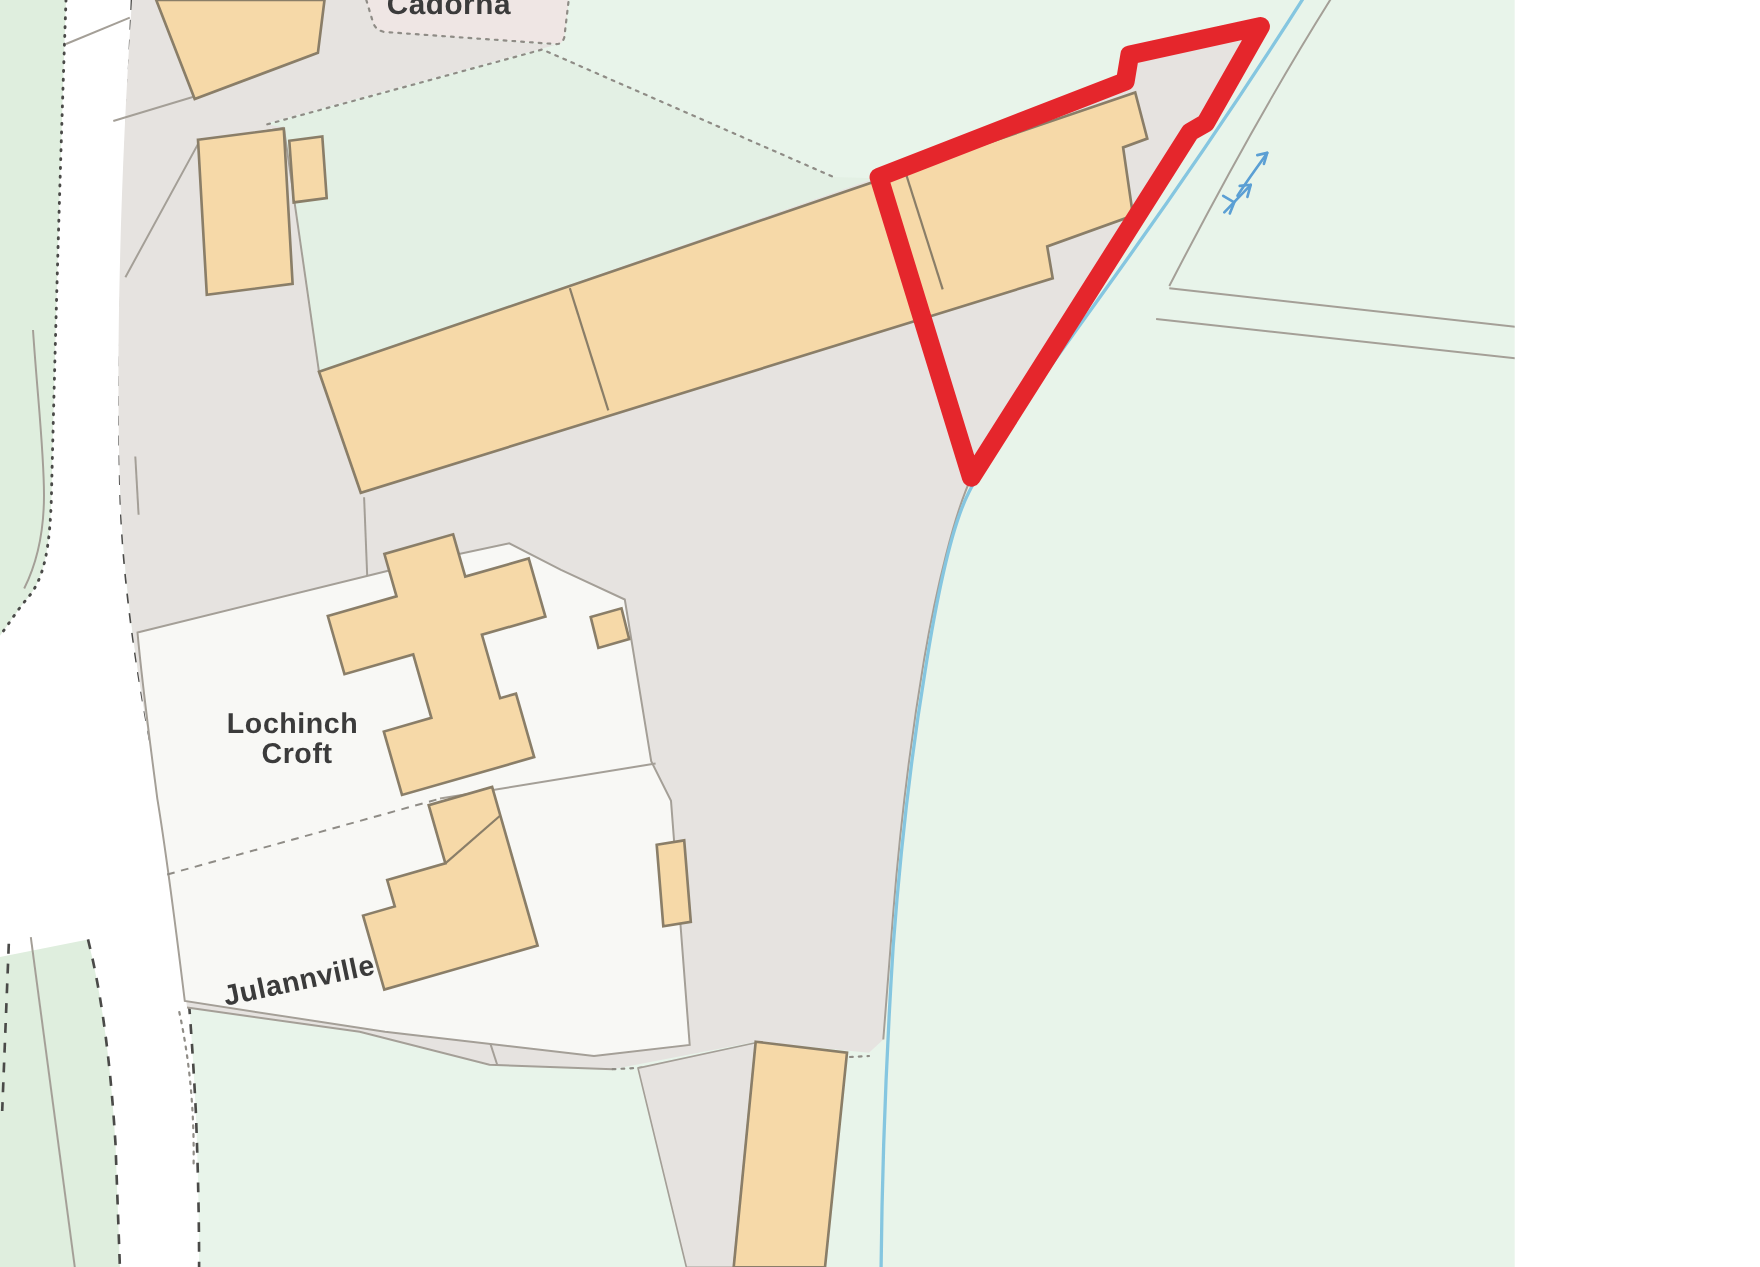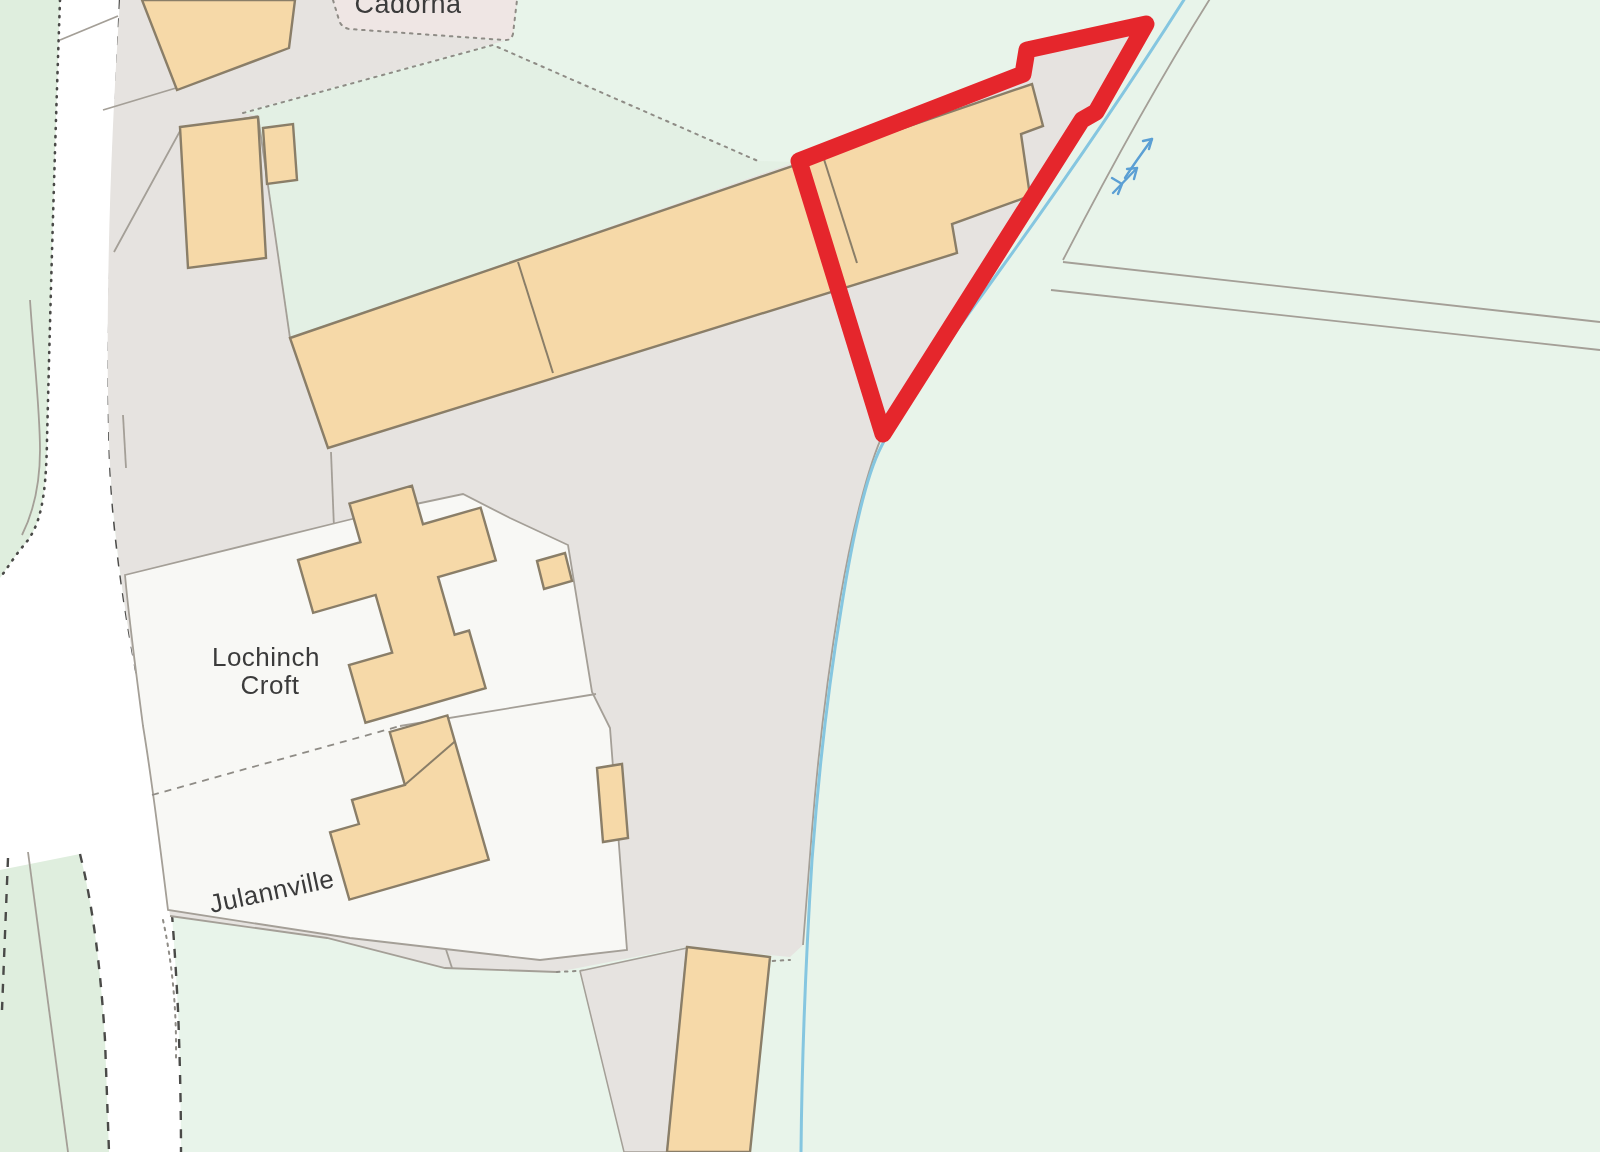--- a/index.html
+++ b/index.html
@@ -1,17 +1,17 @@
 <!DOCTYPE html>
 <html style="--field_green: #e8f4ea; --strip_green: #e3f0e4; --verge_green: #dfeede; --yard_grey: #e6e3e0; --plot_pink: #efe6e4; --road_white: #ffffff; --plot_white: #f8f8f5; --building_fill: #f6d9a8; --building_stroke: #8a7e68; --boundary_red: #e5262c; --stream_blue: #85c6e0; --arrow_blue: #5b9fd4; --dash_dark: #4a4a48; --dash_light: #8f8c86; --parcel_line: #a49f97; --label_dark: #3b3b3b;"><head>
 <meta charset="utf-8">
 <style>
   html,body{margin:0;padding:0;background:#fff;}
-  .stage{position:relative;width:1600px;height:1152px;overflow:hidden;
-         font-family:"Liberation Sans", sans-serif;}
+  .stage{position:relative;width:1377px;height:1152px;overflow:hidden;
+         font-family:"Liberation Sans", sans-serif;font-weight:bold;}
   svg{display:block}
 
   .bg          {fill:var(--field_green);}
   .verge       {fill:var(--verge_green);}
   .green-bl    {fill:var(--verge_green);}
   .road        {fill:var(--road_white);}
   .yard        {fill:var(--yard_grey);}
   .strip       {fill:var(--strip_green);}
   .pink-plot   {fill:var(--plot_pink);}
   .white-plot  {fill:var(--plot_white);stroke:var(--parcel_line);stroke-width:1.8;}

